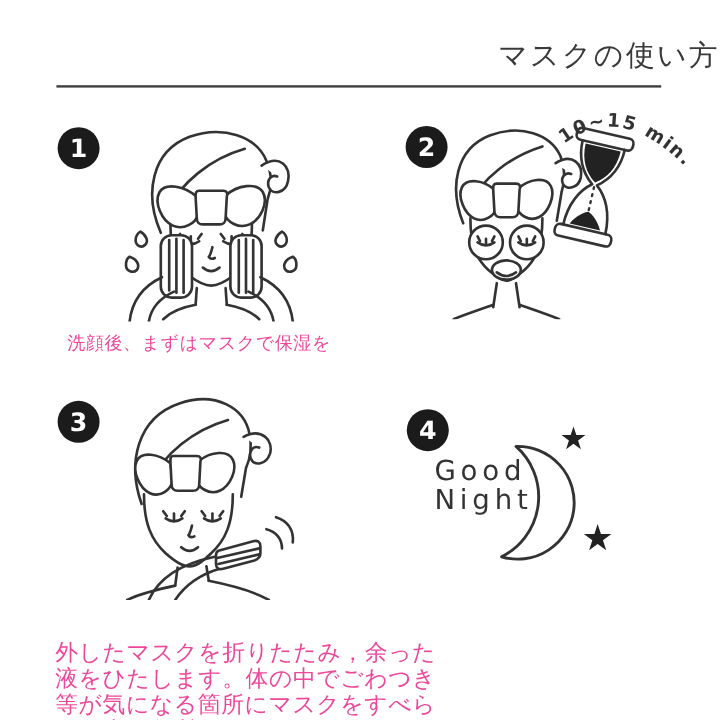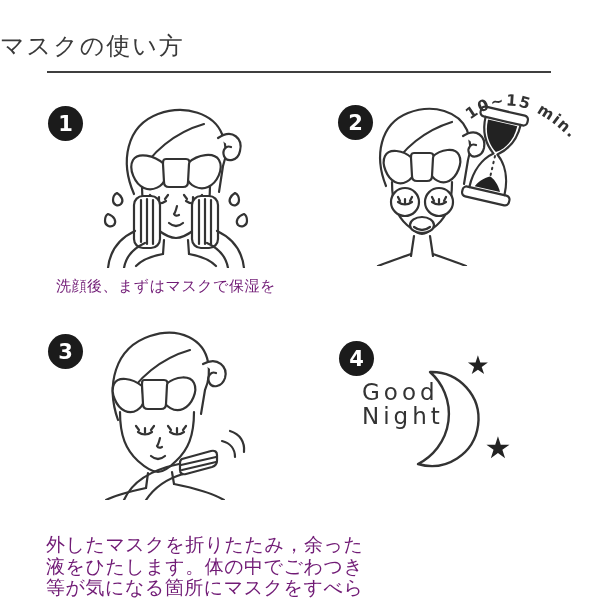--- a/index.html
+++ b/index.html
@@ -2,34 +2,34 @@
 <html><head>
 <meta charset="utf-8">
 <style>
   * { margin:0; padding:0; box-sizing:border-box; }
   html,body { background:#fff; }
   .page {
     position:relative; width:600px; height:600px; background:#fff;
     font-family:"DejaVu Sans","Liberation Sans",sans-serif; color:#333; overflow:hidden;
   }
   .title {
-    position:absolute; top:30px; left:0; width:100%; text-align:left;
+    position:absolute; top:30px; left:0; width:100%; text-align:right;
     font-size:24px; font-weight:500; letter-spacing:2px; color:#3a3a3a;
   }
   .title-rule {
     position:absolute; top:71px; left:47px; width:504px; height:2px; background:#3f3f3f;
   }
   .badge {
     position:absolute; width:35px; height:35px; border-radius:50%;
     background:#1b1b1b; color:#fff; font-size:21px; font-weight:700;
     display:flex; align-items:center; justify-content:center; z-index:2;
   }
   .illus { position:absolute; z-index:1; }
   .caption {
-    position:absolute; font-size:15px; color:#701a75; letter-spacing:0.5px;
+    position:absolute; font-size:15px; color:#ec4899; letter-spacing:0.5px;
     line-height:21px; white-space:pre-line; z-index:2;
   }
   .caption.small-mb { line-height:21.5px; }
 </style>
 </head>
 <body>
 
 <div class="page">
 
   <h1 class="title">マスクの使い方</h1>

